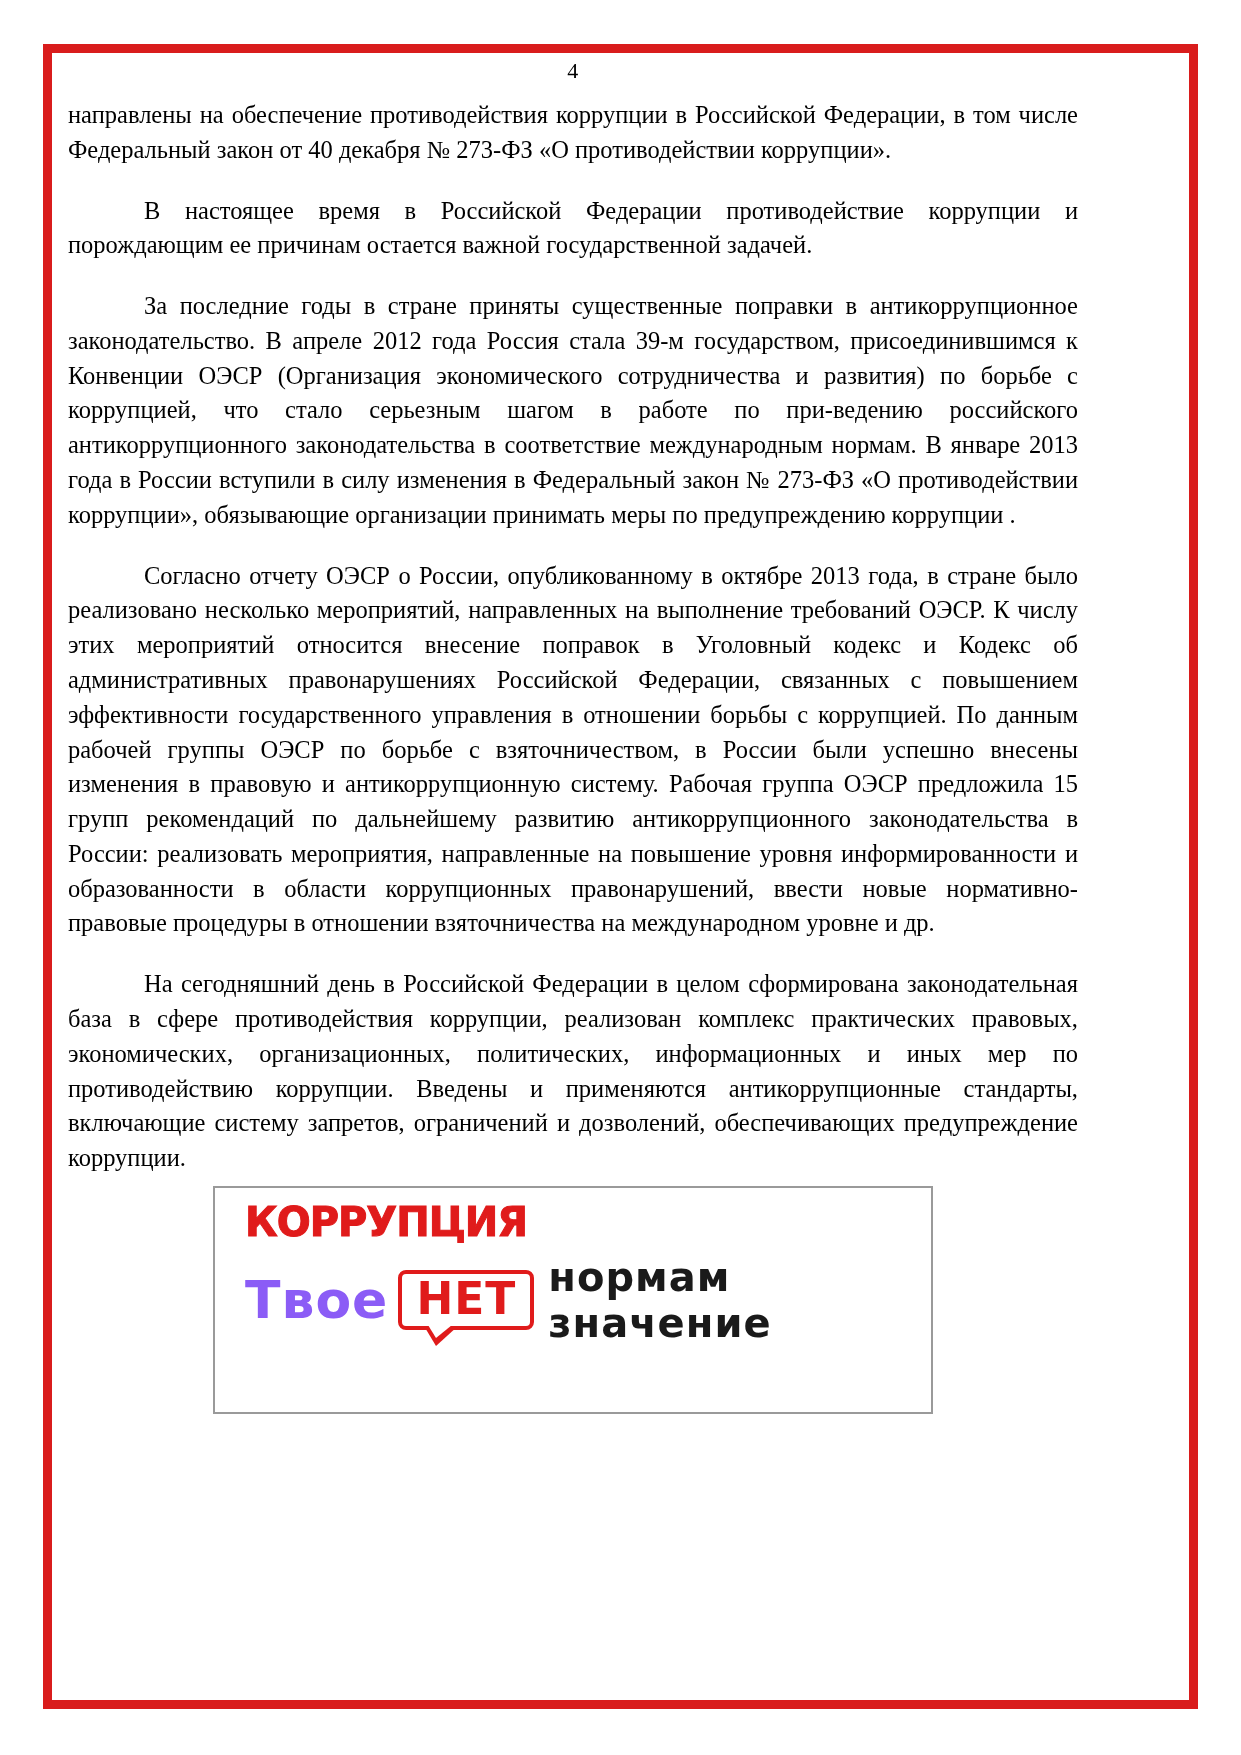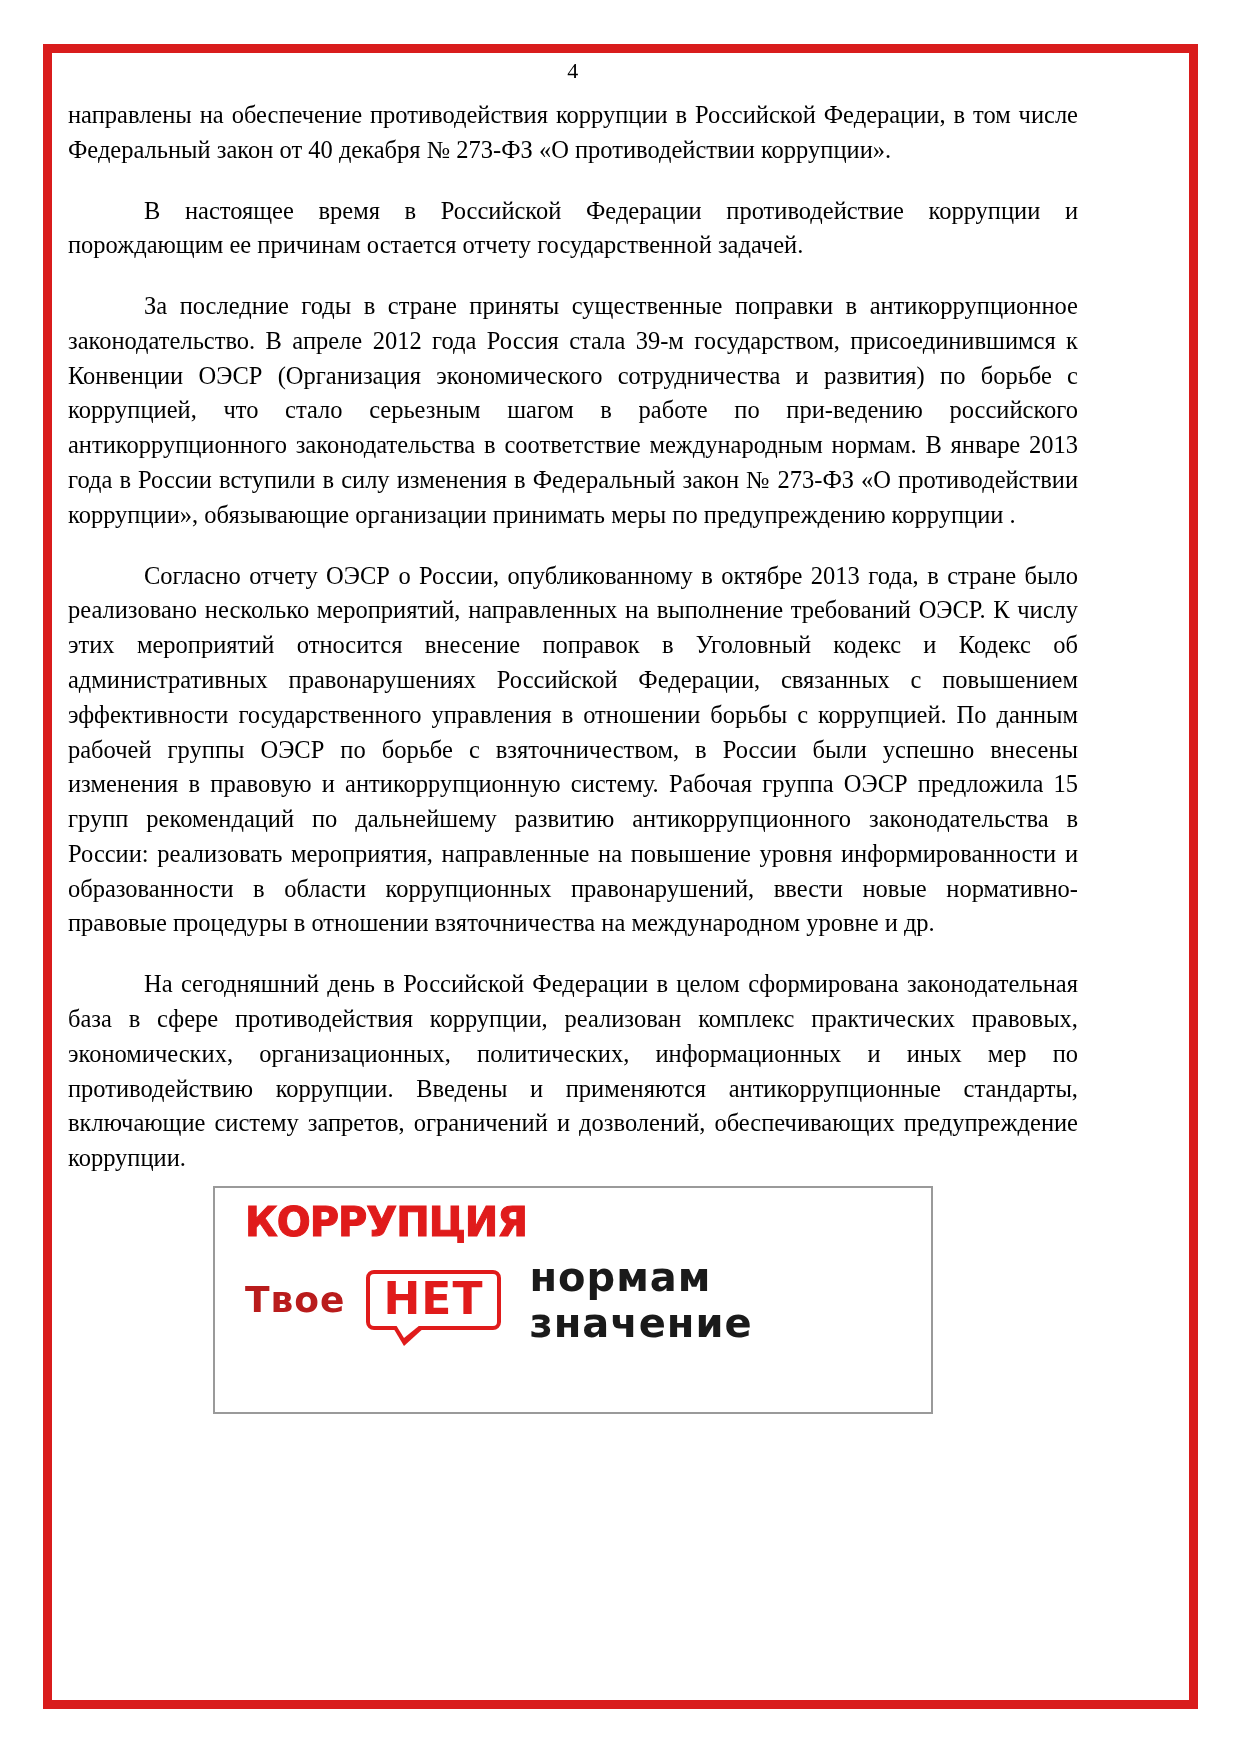--- a/index.html
+++ b/index.html
@@ -96,31 +96,31 @@
   }
   .poster-row {
     display: flex;
     align-items: center;
     margin-top: 12px;
     margin-left: 12px;
   }
   .poster-tvoe {
     font-family: "DejaVu Sans", sans-serif;
     font-weight: bold;
-    font-size: 36px;
-    color: #b91c1c;
+    font-size: 52px;
+    color: #8b5cf6;
     letter-spacing: 1px;
-    margin-right: 20px;
+    margin-right: 10px;
   }
   .poster-net-bubble {
     position: relative;
     border: 4px solid #e01b1b;
     border-radius: 8px;
     padding: 2px 14px 4px 14px;
-    margin-right: 28px;
+    margin-right: 14px;
     background: #ffffff;
   }
   .poster-net {
     font-family: "DejaVu Sans", sans-serif;
     font-weight: bold;
     font-size: 44px;
     color: #e01b1b;
     letter-spacing: 1px;
     line-height: 1.05;
   }
@@ -157,21 +157,21 @@
 <body>
 
 <div class="page">
   <div class="red-frame"></div>
 
   <div class="content">
 
     <div class="page-number">4</div>
 
     <p class="para first">направлены на обеспечение противодействия коррупции в Российской Федерации, в том числе Федеральный закон от 40 декабря № 273-ФЗ «О противодействии коррупции».</p>
-    <p class="para indent">В настоящее время в Российской Федерации противодействие коррупции и порождающим ее причинам остается отчету государственной задачей.</p>
+    <p class="para indent">В настоящее время в Российской Федерации противодействие коррупции и порождающим ее причинам остается важной государственной задачей.</p>
     <p class="para indent">За последние годы в стране приняты существенные поправки в антикоррупционное законодательство. В апреле 2012 года Россия стала 39-м государством, присоединившимся к Конвенции ОЭСР (Организация экономического сотрудничества и развития) по борьбе с коррупцией, что стало серьезным шагом в работе по при-ведению российского антикоррупционного законодательства в соответствие международным нормам. В январе 2013 года в России вступили в силу изменения в Федеральный закон № 273-ФЗ «О противодействии коррупции», обязывающие организации принимать меры по предупреждению коррупции .</p>
     <p class="para indent">Согласно отчету ОЭСР о России, опубликованному в октябре 2013 года, в стране было реализовано несколько мероприятий, направленных на выполнение требований ОЭСР. К числу этих мероприятий относится внесение поправок в Уголовный кодекс и Кодекс об административных правонарушениях Российской Федерации, связанных с повышением эффективности государственного управления в отношении борьбы с коррупцией. По данным рабочей группы ОЭСР по борьбе с взяточничеством, в России были успешно внесены изменения в правовую и антикоррупционную систему. Рабочая группа ОЭСР предложила 15 групп рекомендаций по дальнейшему развитию антикоррупционного законодательства в России: реализовать мероприятия, направленные на повышение уровня информированности и образованности в области коррупционных правонарушений, ввести новые нормативно-правовые процедуры в отношении взяточничества на международном уровне и др.</p>
     <p class="para indent last">На сегодняшний день в Российской Федерации в целом сформирована законодательная база в сфере противодействия коррупции, реализован комплекс практических правовых, экономических, организационных, политических, информационных и иных мер по противодействию коррупции. Введены и применяются антикоррупционные стандарты, включающие систему запретов, ограничений и дозволений, обеспечивающих предупреждение коррупции.</p>
 
     <div class="poster-wrap">
       <div class="poster">
         <div class="poster-inner">
           <div class="poster-title">КОРРУПЦИЯ</div>
           <div class="poster-row">
             <span class="poster-tvoe">Твое</span>

